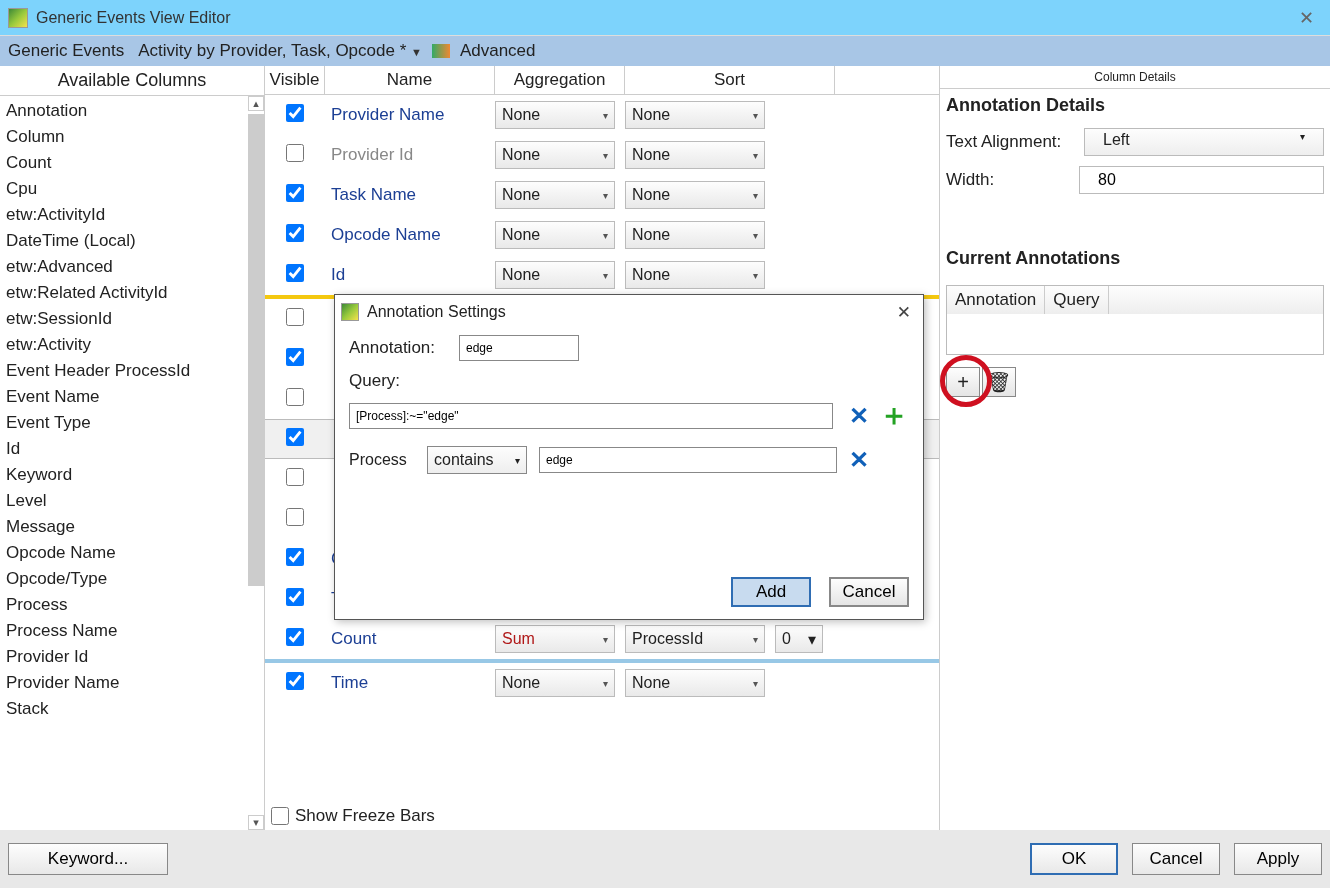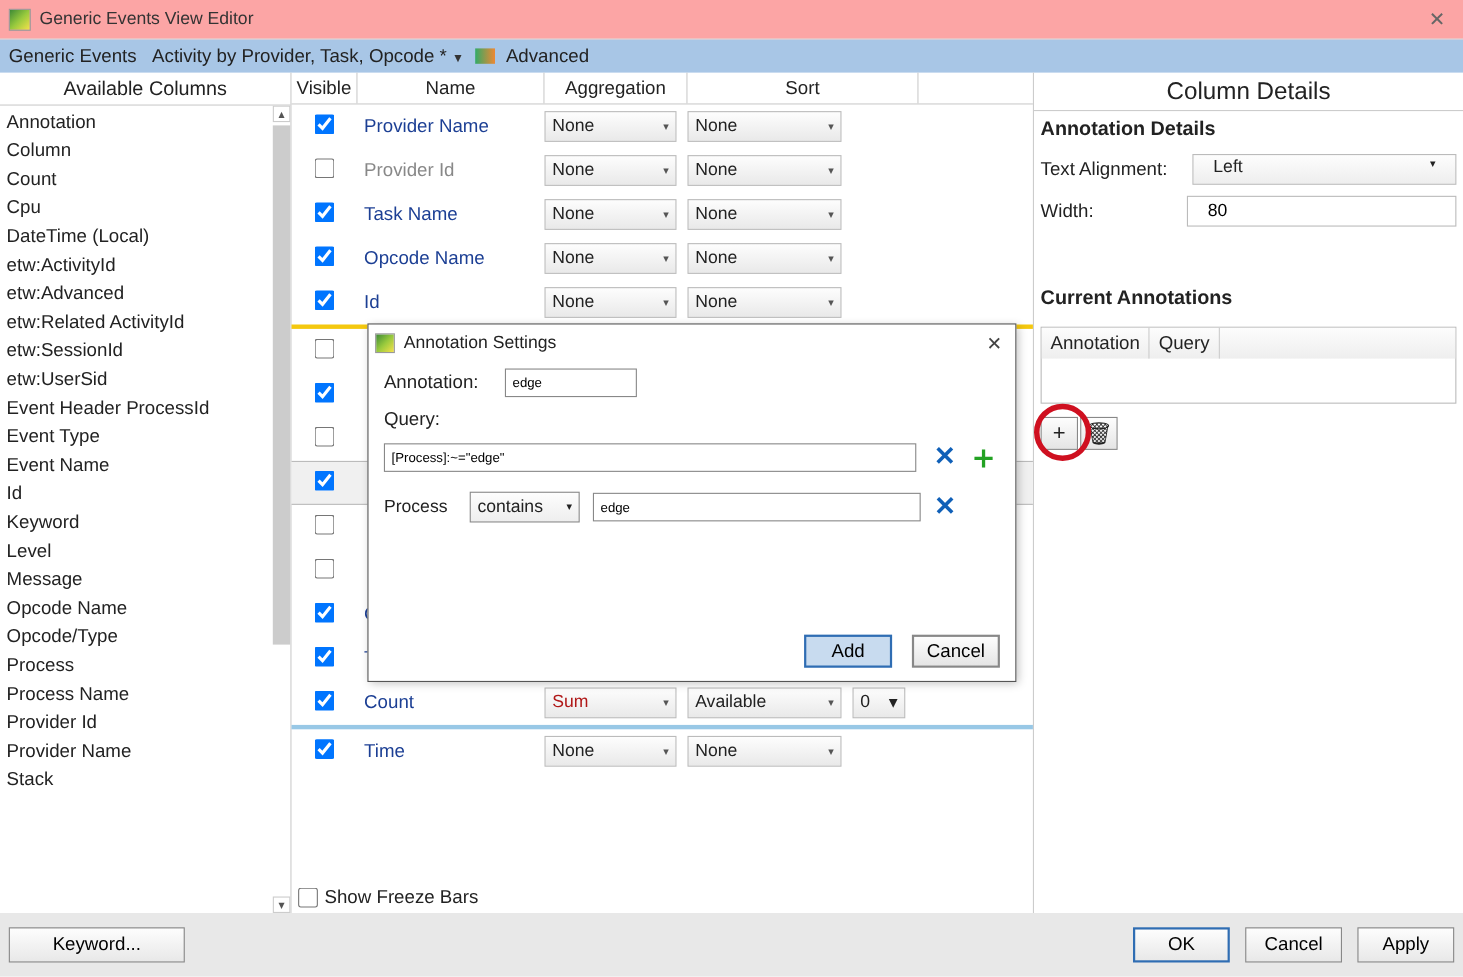--- a/index.html
+++ b/index.html
@@ -1,17 +1,17 @@
 <!DOCTYPE html>
 <html><head>
 <meta charset="utf-8">
 <style>
 * { box-sizing: border-box; font-family: "Segoe UI", Arial, sans-serif; margin:0; padding:0; }
 body { background:#fff; width:1330px; height:888px; overflow:hidden; position:relative; font-size:16px; color:#222; }
-.titlebar { height:36px; display:flex; align-items:center; border-bottom:1px solid #ddd; padding:0 4px; background:#fca5a5;}
+.titlebar { height:36px; display:flex; align-items:center; border-bottom:1px solid #ddd; padding:0 4px; background:#7dd3fc;}
 .titlebar .tb-icon { width:20px; height:20px; margin:0 8px 0 4px; background:linear-gradient(135deg,#3e8a36 0%, #97c93d 50%, #f5e24b 100%); border:1px solid #999;}
 .titlebar .tb-title { flex:1; font-size:16px; color:#333;}
 .titlebar .tb-close { font-size:18px; color:#666; padding:4px 12px; cursor:pointer;}
 .toolbar { height:30px; background:#a8c6e6; display:flex; align-items:center; padding:0 4px; gap:6px;}
 .toolbar .tb-item { font-size:17px; color:#222; padding:2px 4px;}
 .toolbar .tb-arrow { font-size:11px; color:#333;}
 .toolbar .tb-adv-icon { width:18px; height:14px; background:linear-gradient(90deg,#3a6,#e83);}
 .main { display:flex; height:764px; }
 .panel-left { width:265px; border-right:1px solid #ccc; display:flex; flex-direction:column;}
 .panel-left .hdr { text-align:center; font-size:18px; padding:4px 0; color:#222; border-bottom:1px solid #ccc;}
@@ -39,21 +39,21 @@
 .row .dd-s { width:140px;}
 .row .extra { display:flex; gap:6px; align-items:center;}
 .row .mini-dd { width:48px; height:28px; background:linear-gradient(#fdfdfd,#e9e9e9); border:1px solid #bbb; display:flex; align-items:center; padding:0 6px; justify-content:space-between; font-size:16px;}
 .row.yellow-divider { height:4px; background:#f4c80f;}
 .row.blue-divider { height:4px; background:#98c8e6;}
 .row.selected-row { background:#f0f0f0; border-top:1px solid #bbb; border-bottom:1px solid #bbb;}
 .sum { color:#b01818 !important;}
 .bottom-bar { display:flex; align-items:center; gap:6px; padding:4px 6px; font-size:17px;}
 .bottom-bar input { width:18px; height:18px;}
 .panel-right { width:390px; display:flex; flex-direction:column;}
-.panel-right .hdr { text-align:center; font-size:22px; padding:4px 0; border-bottom:1px solid #ccc;}
+.panel-right .hdr { text-align:center; font-size:12px; padding:4px 0; border-bottom:1px solid #ccc;}
 .panel-right .sec-title { font-weight:bold; font-size:18px; padding:6px 6px 10px 6px;}
 .panel-right .frm-row { display:flex; align-items:center; padding:2px 6px; gap:8px; margin-bottom:6px;}
 .panel-right .frm-row label { width:130px; font-size:17px;}
 .panel-right .frm-row .field { flex:1; height:28px; border:1px solid #bbb; padding:2px 18px; font-size:16px; background:linear-gradient(#fdfdfd,#eee);}
 .panel-right .frm-row .field.plain { background:#fff;margin-left:25px;}
 .panel-right .ann-table { margin:6px; border:1px solid #bbb;}
 .panel-right .ann-table .th { display:flex; background:linear-gradient(#fdfdfd,#eee);}
 .panel-right .ann-table .th div { padding:4px 8px; border-right:1px solid #ccc; font-size:17px;}
 .panel-right .btnrow { display:flex; gap:2px; padding:6px; position:relative;}
 .sq-btn { width:34px; height:30px; border:1px solid #888; display:flex; align-items:center; justify-content:center; background:linear-gradient(#fdfdfd,#e5e5e5); font-size:20px; cursor:pointer;}
@@ -109,29 +109,29 @@
     <div class="hdr">Available Columns</div>
     <div class="list">
       <div class="scrollup">▴</div>
       <div class="scrollbar"></div>
       <div class="scrolldown">▾</div>
       <div class="items" id="left-items">
           <div>Annotation</div>
           <div>Column</div>
           <div>Count</div>
           <div>Cpu</div>
+          <div>etw:ActivityId</div>
           <div>DateTime (Local)</div>
-          <div>etw:ActivityId</div>
           <div>etw:Advanced</div>
           <div>etw:Related ActivityId</div>
           <div>etw:SessionId</div>
-          <div>etw:UserSid</div>
+          <div>etw:Activity</div>
           <div>Event Header ProcessId</div>
+          <div>Event Name</div>
           <div>Event Type</div>
-          <div>Event Name</div>
           <div>Id</div>
           <div>Keyword</div>
           <div>Level</div>
           <div>Message</div>
           <div>Opcode Name</div>
           <div>Opcode/Type</div>
           <div>Process</div>
           <div>Process Name</div>
           <div>Provider Id</div>
           <div>Provider Name</div>
@@ -252,21 +252,21 @@
           </div>
         </div>
         <div class="row">
           <div class="cb"><input type="checkbox" checked="" style=""></div>
           <div class="nm">Count</div>
           <div class="dd">
             <span class="sum">Sum</span>
             <span class="arr">▾</span>
           </div>
           <div class="dd dd-s">
-            <span>Available</span>
+            <span>ProcessId</span>
             <span class="arr">▾</span>
           </div>
           <div class="extra">
             <div class="mini-dd">
               <span>0</span>
               <span class="arr">▾</span>
             </div>
           </div>
         </div>
         <div class="row blue-divider"></div>

